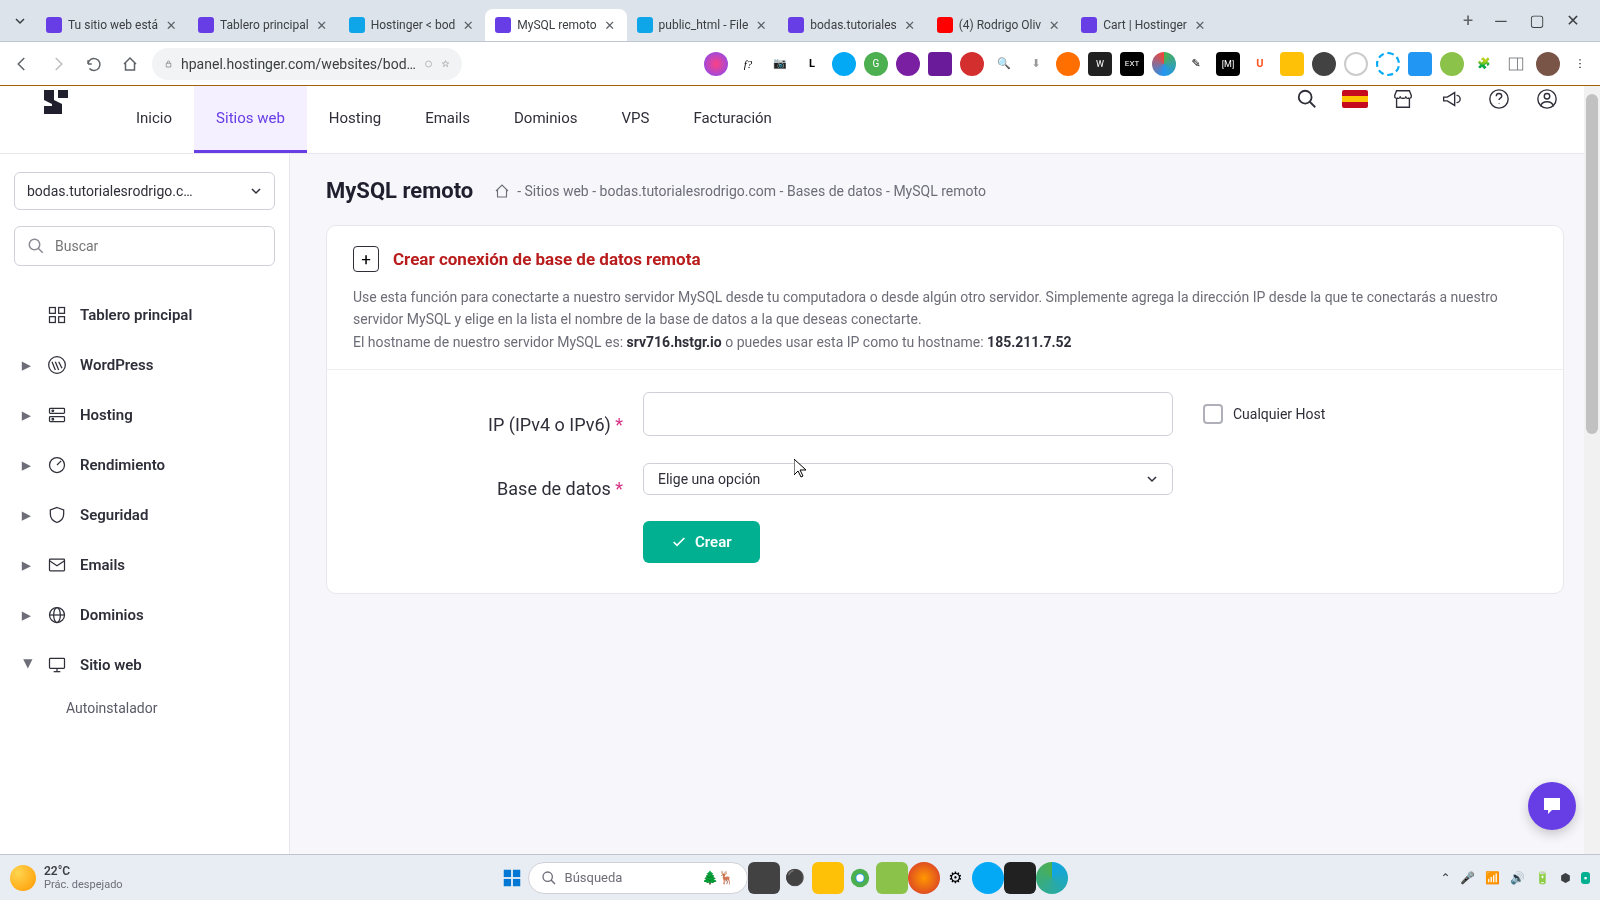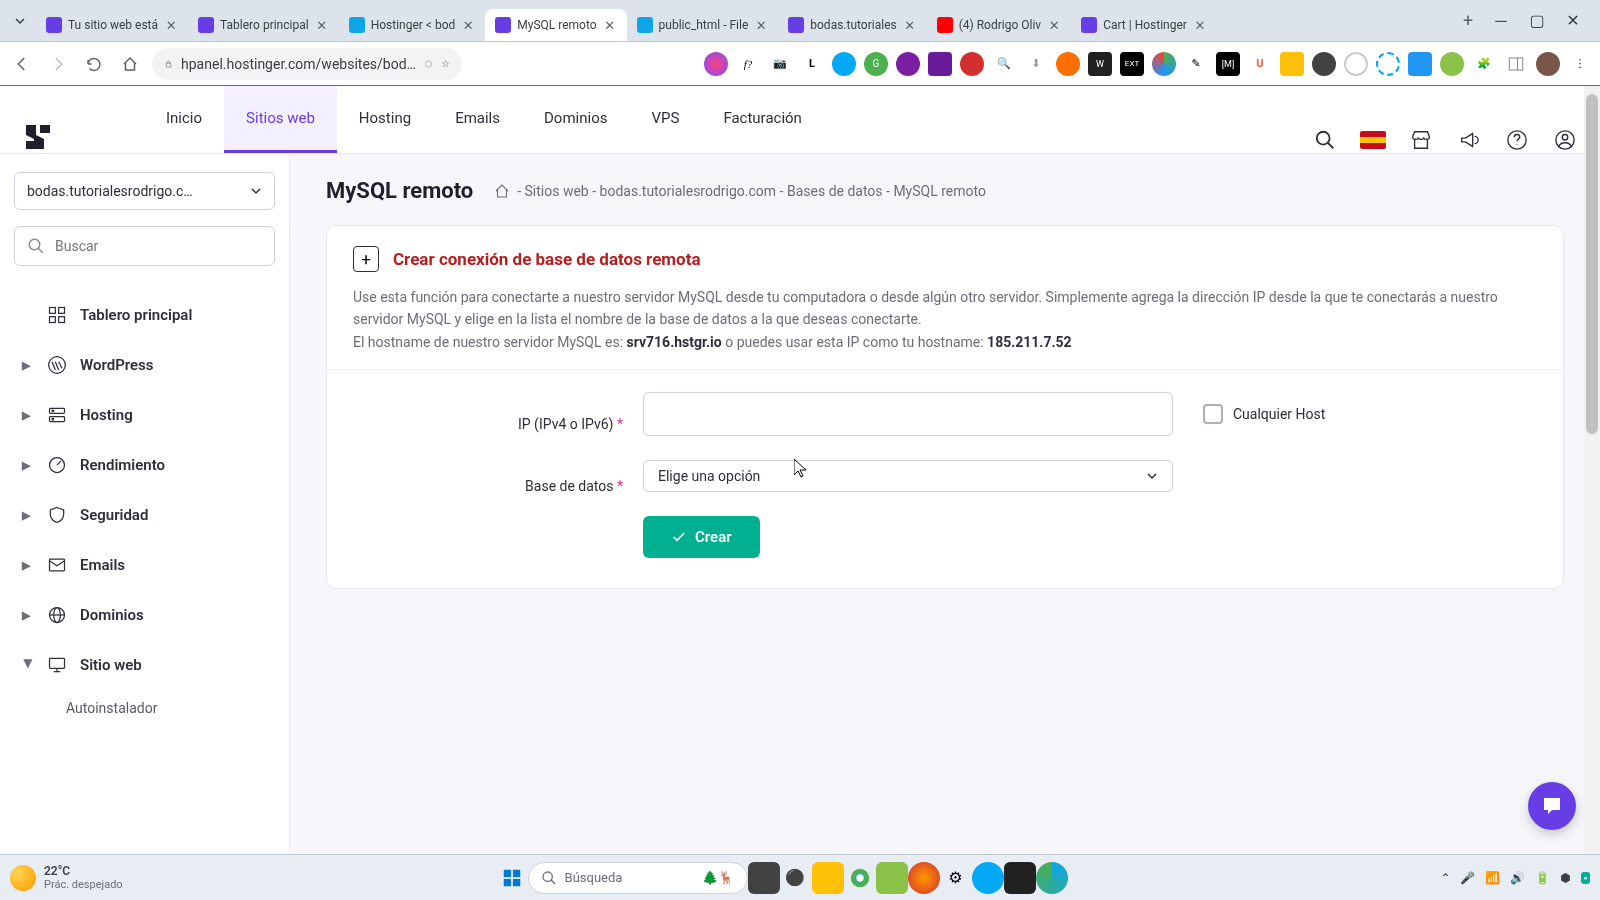--- a/index.html
+++ b/index.html
@@ -20,21 +20,21 @@
 
 .addr-bar { background: #fff; height: 44px; display: flex; align-items: center; padding: 0 8px; gap: 8px; border-bottom: 1px solid #a16207; }
 .nav-btn { width: 28px; height: 28px; display: flex; align-items: center; justify-content: center; color: #5f6368; cursor: pointer; border-radius: 50%; }
 .nav-btn.disabled { color: #bdbdbd; }
 .addr-input-wrap { flex: 1; max-width: 310px; background: #f1f3f4; border-radius: 20px; height: 32px; display: flex; align-items: center; padding: 0 12px; gap: 8px; font-size: 14px; color: #3c4043; }
 .addr-icon { width: 16px; height: 16px; }
 .ext-icons { display: flex; gap: 8px; align-items: center; margin-left: auto; }
 .ext-icon { width: 24px; height: 24px; border-radius: 50%; display: flex; align-items: center; justify-content: center; font-size: 11px; cursor: pointer; }
 
 
-.page-nav { background: #fff; height: 68px; display: flex; align-items: flex-end; padding: 0 22px; border-bottom: 1px solid #e8e8ec; gap: 48px; }
+.page-nav { background: #fff; height: 68px; display: flex; align-items: flex-start; padding: 0 40px; border-bottom: 1px solid #e8e8ec; }
 .logo { width: 32px; height: 32px; margin-right: 42px; }
 .nav-items { display: flex; gap: 0; height: 100%; }
 .nav-item { padding: 0 22px; display: flex; align-items: center; font-size: 15px; color: #2f2f3a; cursor: pointer; border-bottom: 3px solid transparent; }
 .nav-item.active { color: #673de6; border-bottom-color: #673de6; background: #f4f0ff; }
 .nav-right { margin-left: auto; display: flex; gap: 22px; align-items: center; }
 .nav-right-icon { width: 26px; height: 26px; display: flex; align-items: center; justify-content: center; color: #2f2f3a; cursor: pointer; }
 .flag { width: 26px; height: 18px; background: linear-gradient(to bottom, #c60b1e 33%, #ffc400 33%, #ffc400 66%, #c60b1e 66%); border-radius: 2px; }
 
 
 .layout { display: flex; height: calc(100% - 154px); }
@@ -55,21 +55,21 @@
 .bc-home { width: 18px; height: 18px; }
 
 .card { background: #fff; border: 1px solid #e8e8ec; border-radius: 10px; padding: 0; }
 .card-head { display: flex; align-items: center; gap: 14px; padding: 20px 26px 14px; }
 .card-head .plus { width: 26px; height: 26px; border: 1.5px solid #2f2f3a; border-radius: 4px; display: flex; align-items: center; justify-content: center; font-size: 17px; }
 .card-title { font-size: 17px; font-weight: 700; color: #b91c1c; }
 .card-desc { padding: 0 26px 16px 26px; font-size: 14px; color: #6d6d78; line-height: 1.6; }
 .card-desc b { color: #2f2f3a; font-weight: 700; }
 .card-form { border-top: 1px solid #eeeef2; padding: 22px 26px 30px; }
 .form-row { display: flex; align-items: center; gap: 20px; margin-bottom: 22px; }
-.form-label { width: 270px; text-align: right; font-size: 14px; color: #2f2f3a; margin-top: 20px; }
+.form-label { width: 270px; text-align: right; font-size: 18px; color: #2f2f3a; margin-top: 20px; }
 .form-label .req { color: #d63384; }
 .form-input { flex: 0 0 530px; border: 1px solid #d0d0d8; border-radius: 6px; height: 44px; padding: 0 14px; font-size: 14px; outline: none; }
 .form-select-wrap { flex: 0 0 530px; border: 1px solid #d0d0d8; border-radius: 6px; height: 32px; padding: 0 14px; display: flex; align-items: center; justify-content: space-between; font-size: 14px; color: #2f2f3a; cursor: pointer; }
 .checkbox-wrap { display: flex; align-items: center; gap: 10px; font-size: 14px; color: #2f2f3a; cursor: pointer; margin-left: 10px; }
 .checkbox-wrap .cb { width: 20px; height: 20px; border: 2px solid #b0b0ba; border-radius: 4px; }
 .btn-row { display: flex; padding-left: 290px; }
 .btn-create { background: #00b090; color: #fff; border: none; border-radius: 6px; padding: 12px 28px; font-size: 15px; font-weight: 600; display: flex; align-items: center; gap: 8px; cursor: pointer; }
 
 .chat-bubble { position: fixed; bottom: 70px; right: 24px; width: 48px; height: 48px; background: #673de6; border-radius: 50%; display: flex; align-items: center; justify-content: center; color: #fff; cursor: pointer; box-shadow: 0 4px 12px rgba(0,0,0,0.2); }
 

